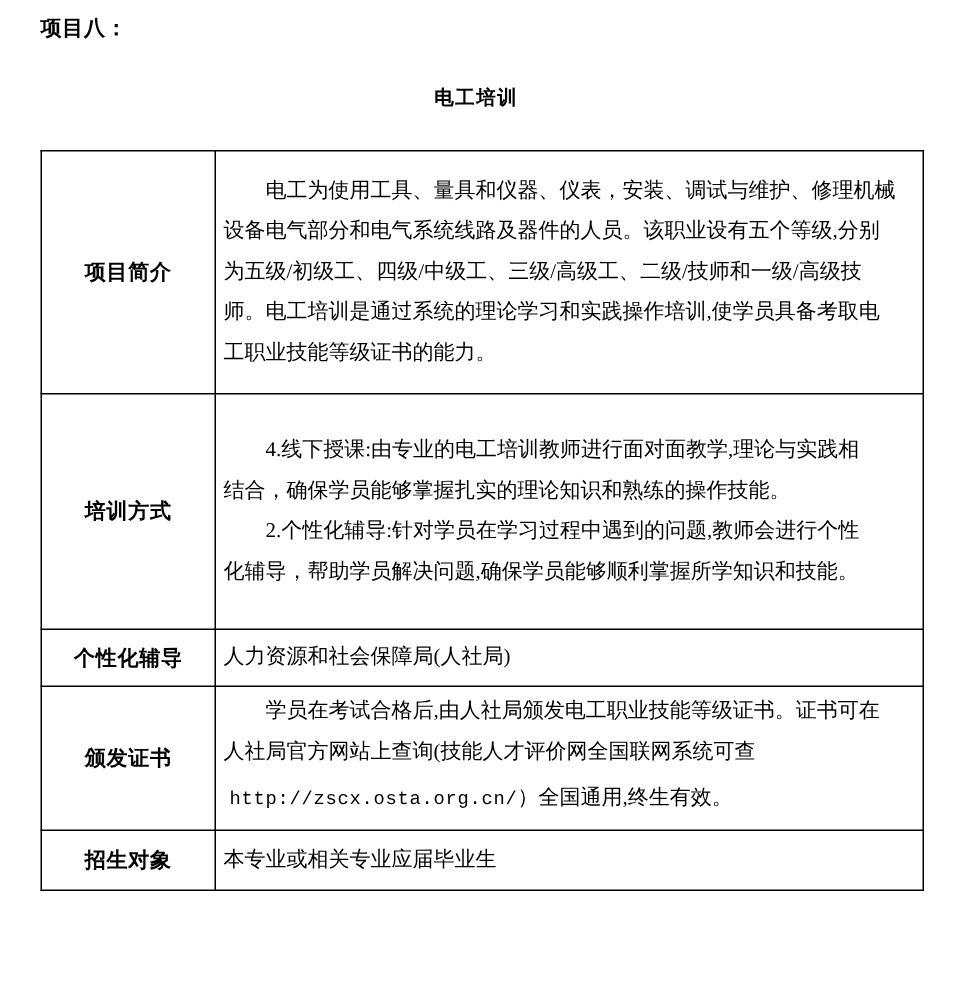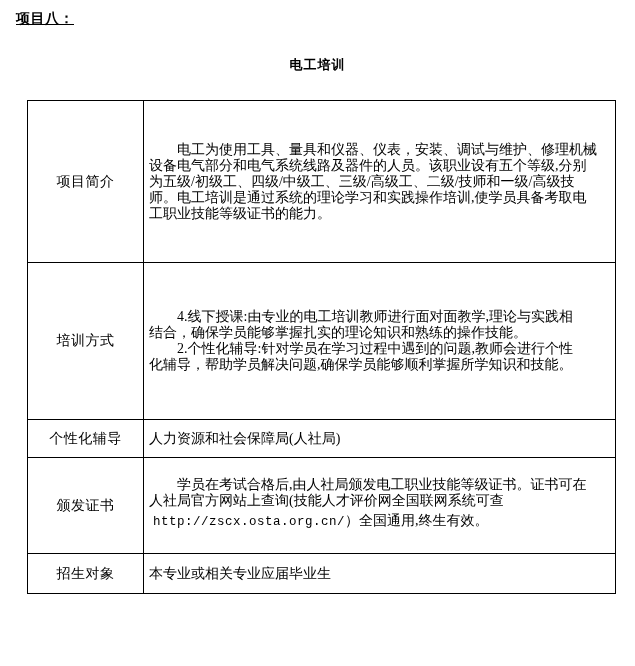--- a/index.html
+++ b/index.html
@@ -4,22 +4,22 @@
 <style>
   html,body{margin:0;padding:0;background:#ffffff;}
   body{
     width:635px;height:666px;
     font-family:"Liberation Serif","DejaVu Serif",serif;
     color:#000;
     -webkit-font-smoothing:antialiased;
   }
   .doc{position:relative;width:635px;height:666px;background:#fff;overflow:hidden;}
   .top-label{
-    position:absolute;left:16px;top:10px;
-    font-size:14px;font-weight:bold;letter-spacing:0.5px;text-decoration:underline;
+    position:absolute;left:27px;top:10px;
+    font-size:14px;font-weight:bold;letter-spacing:0.5px;
   }
   .title{
     position:absolute;left:0;top:56px;width:635px;
     margin:0;text-align:center;
     font-size:13px;font-weight:bold;letter-spacing:1px;
   }
   table.info{
     position:absolute;left:27px;top:100px;
     width:588px;border-collapse:collapse;table-layout:fixed;
   }
@@ -31,27 +31,27 @@
   col.c-label{width:116px;}
   col.c-content{width:472px;}
   tr.r-intro{height:162px;}
   tr.r-method{height:157px;}
   tr.r-issuer{height:38px;}
   tr.r-cert{height:96px;}
   tr.r-audience{height:40px;}
   tr.r-phone{height:44px;}
   .label-cell{
     text-align:center;
-    font-weight:normal;
+    font-weight:bold;
     font-size:14px;
     letter-spacing:0.5px;
   }
   .content-cell{
     font-size:14px;
-    line-height:16px;
+    line-height:27px;
     padding:0 5px !important;
   }
   .para{
     margin:0;
     white-space:pre-line;
     text-indent:2em;
     text-align:left;
   }
   .line{margin:4px;}
   .center-text{text-align:left;}

